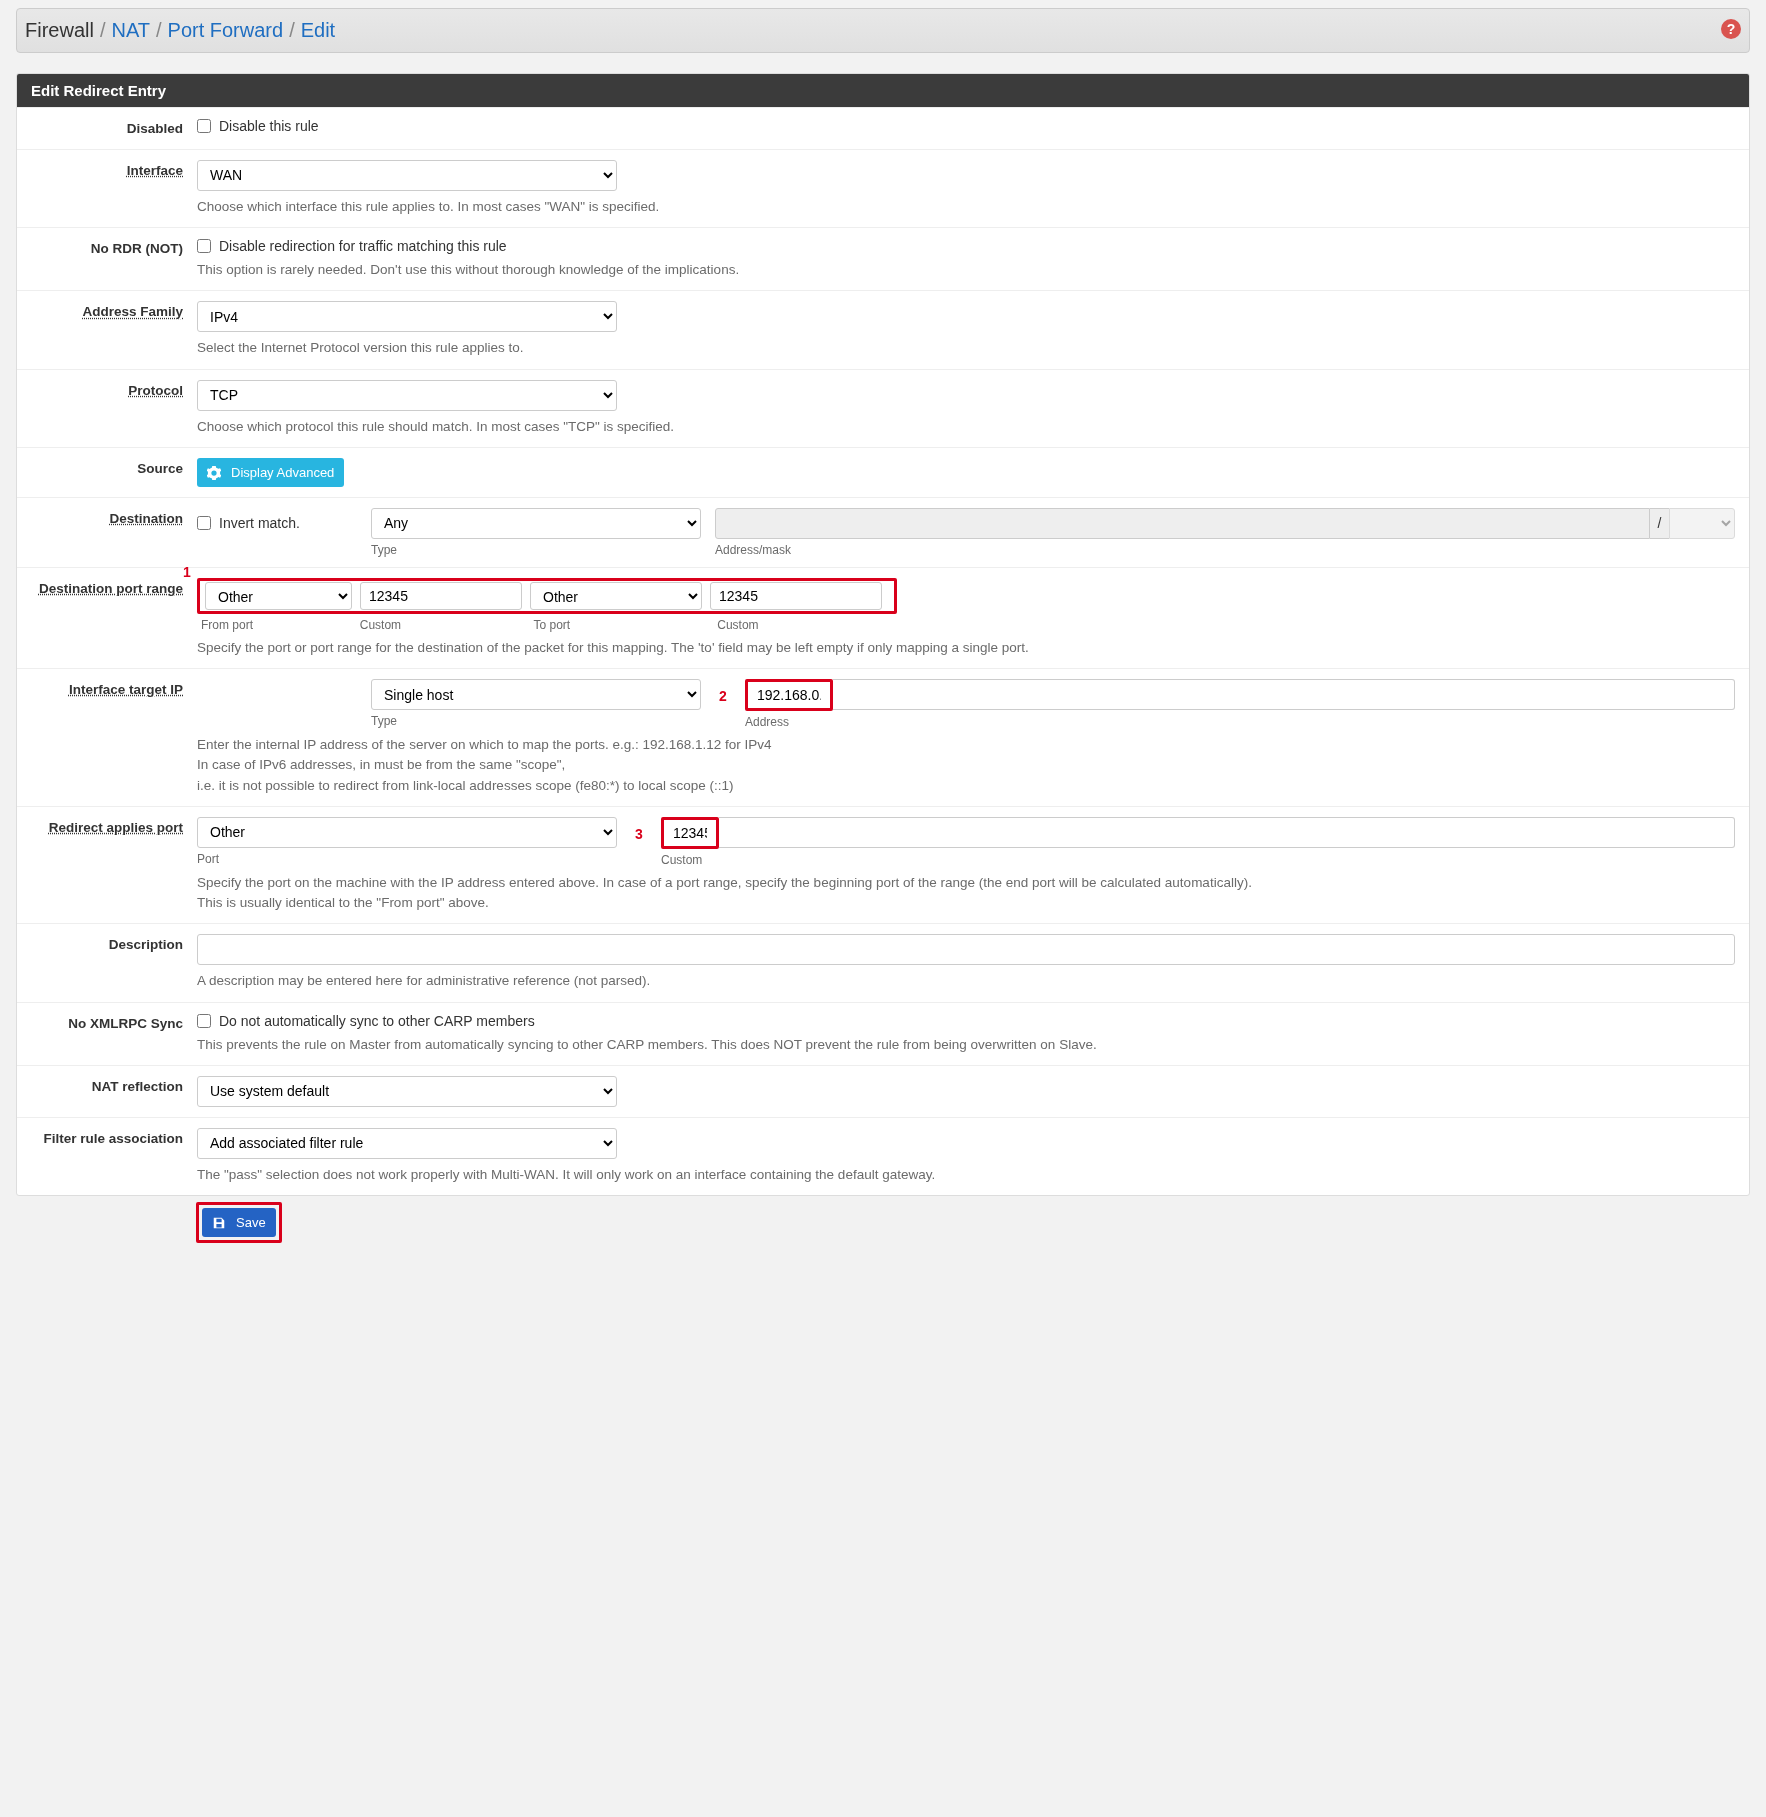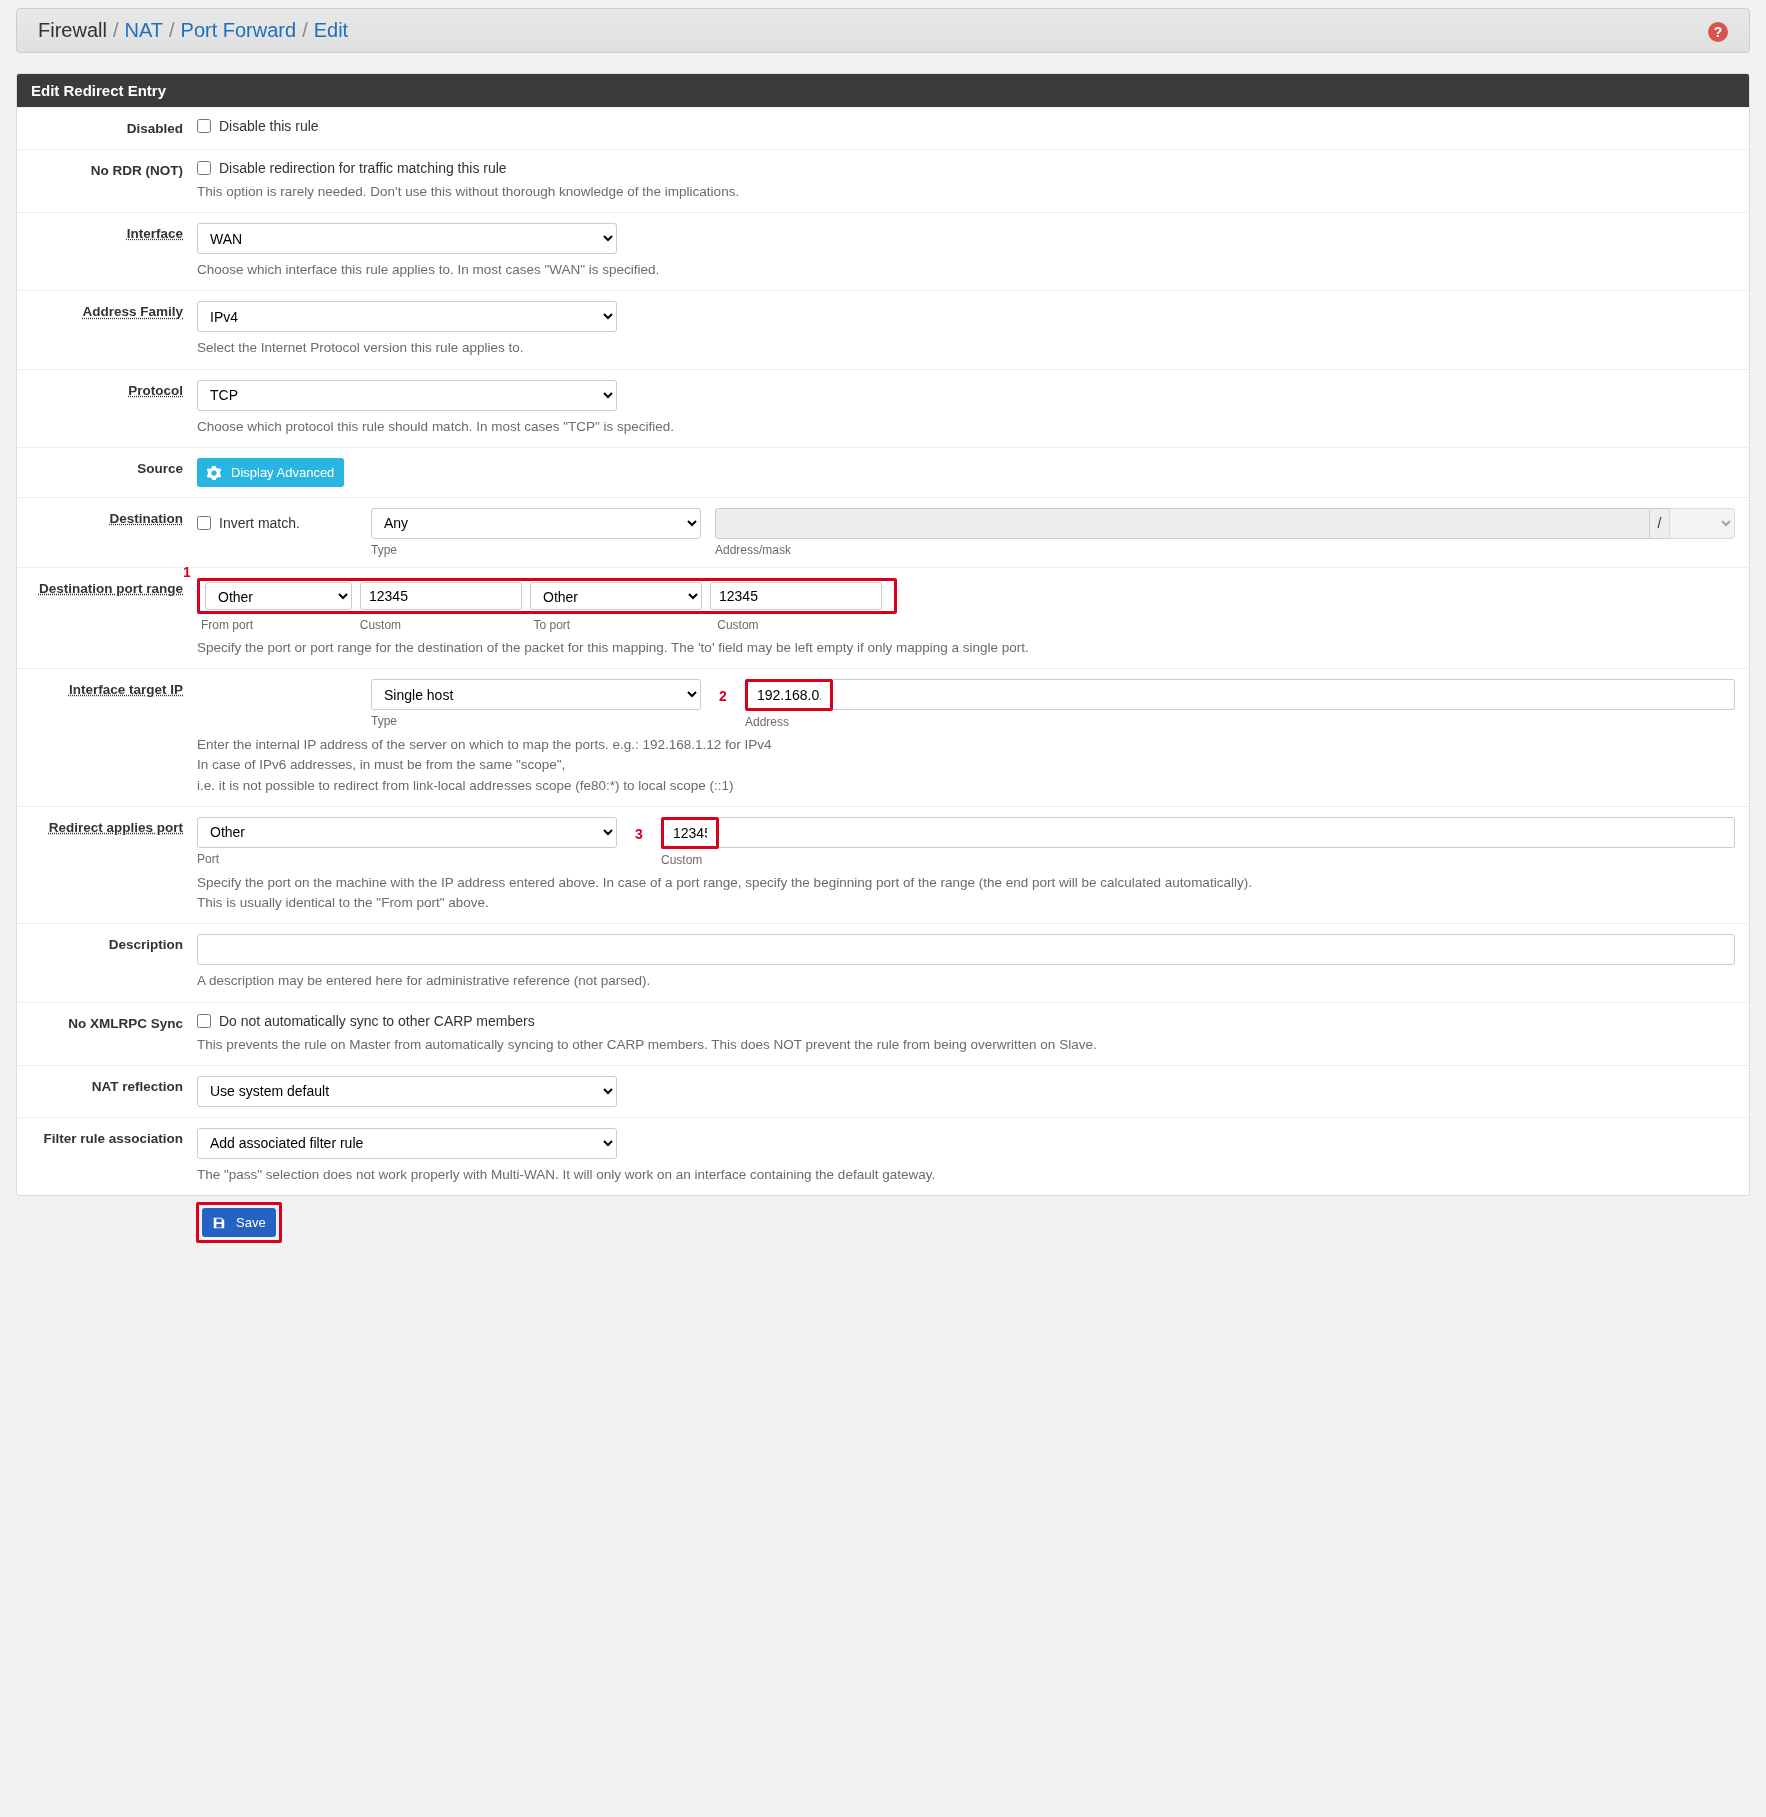--- a/index.html
+++ b/index.html
@@ -7,23 +7,23 @@
     font-family: -apple-system, BlinkMacSystemFont, "Segoe UI", Helvetica, Arial, sans-serif;
     background: #f2f2f2;
     color: #333;
     font-size: 14px;
   }
   .breadcrumb-header {
     background: linear-gradient(#e8e8e8, #e0e0e0);
     border: 1px solid #ccc;
     border-radius: 4px;
     margin: 8px 16px 0 16px;
-    padding: 10px 21px;
+    padding: 10px 8px;
     display: flex;
-    align-items: flex-end;
+    align-items: flex-start;
     justify-content: space-between;
     font-size: 20px;
   }
   .breadcrumb-header .crumbs { display:flex; align-items:center; gap:6px; flex-wrap:wrap;}
   .breadcrumb-header .sep { color:#888; }
   .breadcrumb-header .crumb-current { color:#333; }
   .breadcrumb-header .crumb-link { color:#1f6ec1; cursor:pointer; }
   .help-icon {
     width:20px; height:20px; border-radius:50%; background:#d9534f; color:#fff;
     display:flex; align-items:center; justify-content:center; font-weight:bold; font-size:14px;
@@ -137,37 +137,37 @@
     <div class="label-col">Disabled</div>
     <div class="field-col">
       <label class="checkbox-line">
         <input type="checkbox" style="">
         <span>Disable this rule</span>
       </label>
     </div>
   </div>
 
   <div class="form-row">
+    <div class="label-col und">Interface</div>
+    <div class="field-col">
+      <select class="w-420">
+        <option>WAN</option>
+      </select>
+      <div class="help-text">Choose which interface this rule applies to. In most cases "WAN" is specified.</div>
+    </div>
+  </div>
+
+  <div class="form-row">
     <div class="label-col">No RDR (NOT)</div>
     <div class="field-col">
       <label class="checkbox-line">
         <input type="checkbox" style="">
         <span>Disable redirection for traffic matching this rule</span>
       </label>
       <div class="help-text">This option is rarely needed. Don't use this without thorough knowledge of the implications.</div>
-    </div>
-  </div>
-
-  <div class="form-row">
-    <div class="label-col und">Interface</div>
-    <div class="field-col">
-      <select class="w-420">
-        <option>WAN</option>
-      </select>
-      <div class="help-text">Choose which interface this rule applies to. In most cases "WAN" is specified.</div>
     </div>
   </div>
 
   <div class="form-row">
     <div class="label-col und">Address Family</div>
     <div class="field-col">
       <select class="w-420">
         <option>IPv4</option>
       </select>
       <div class="help-text">Select the Internet Protocol version this rule applies to.</div>

